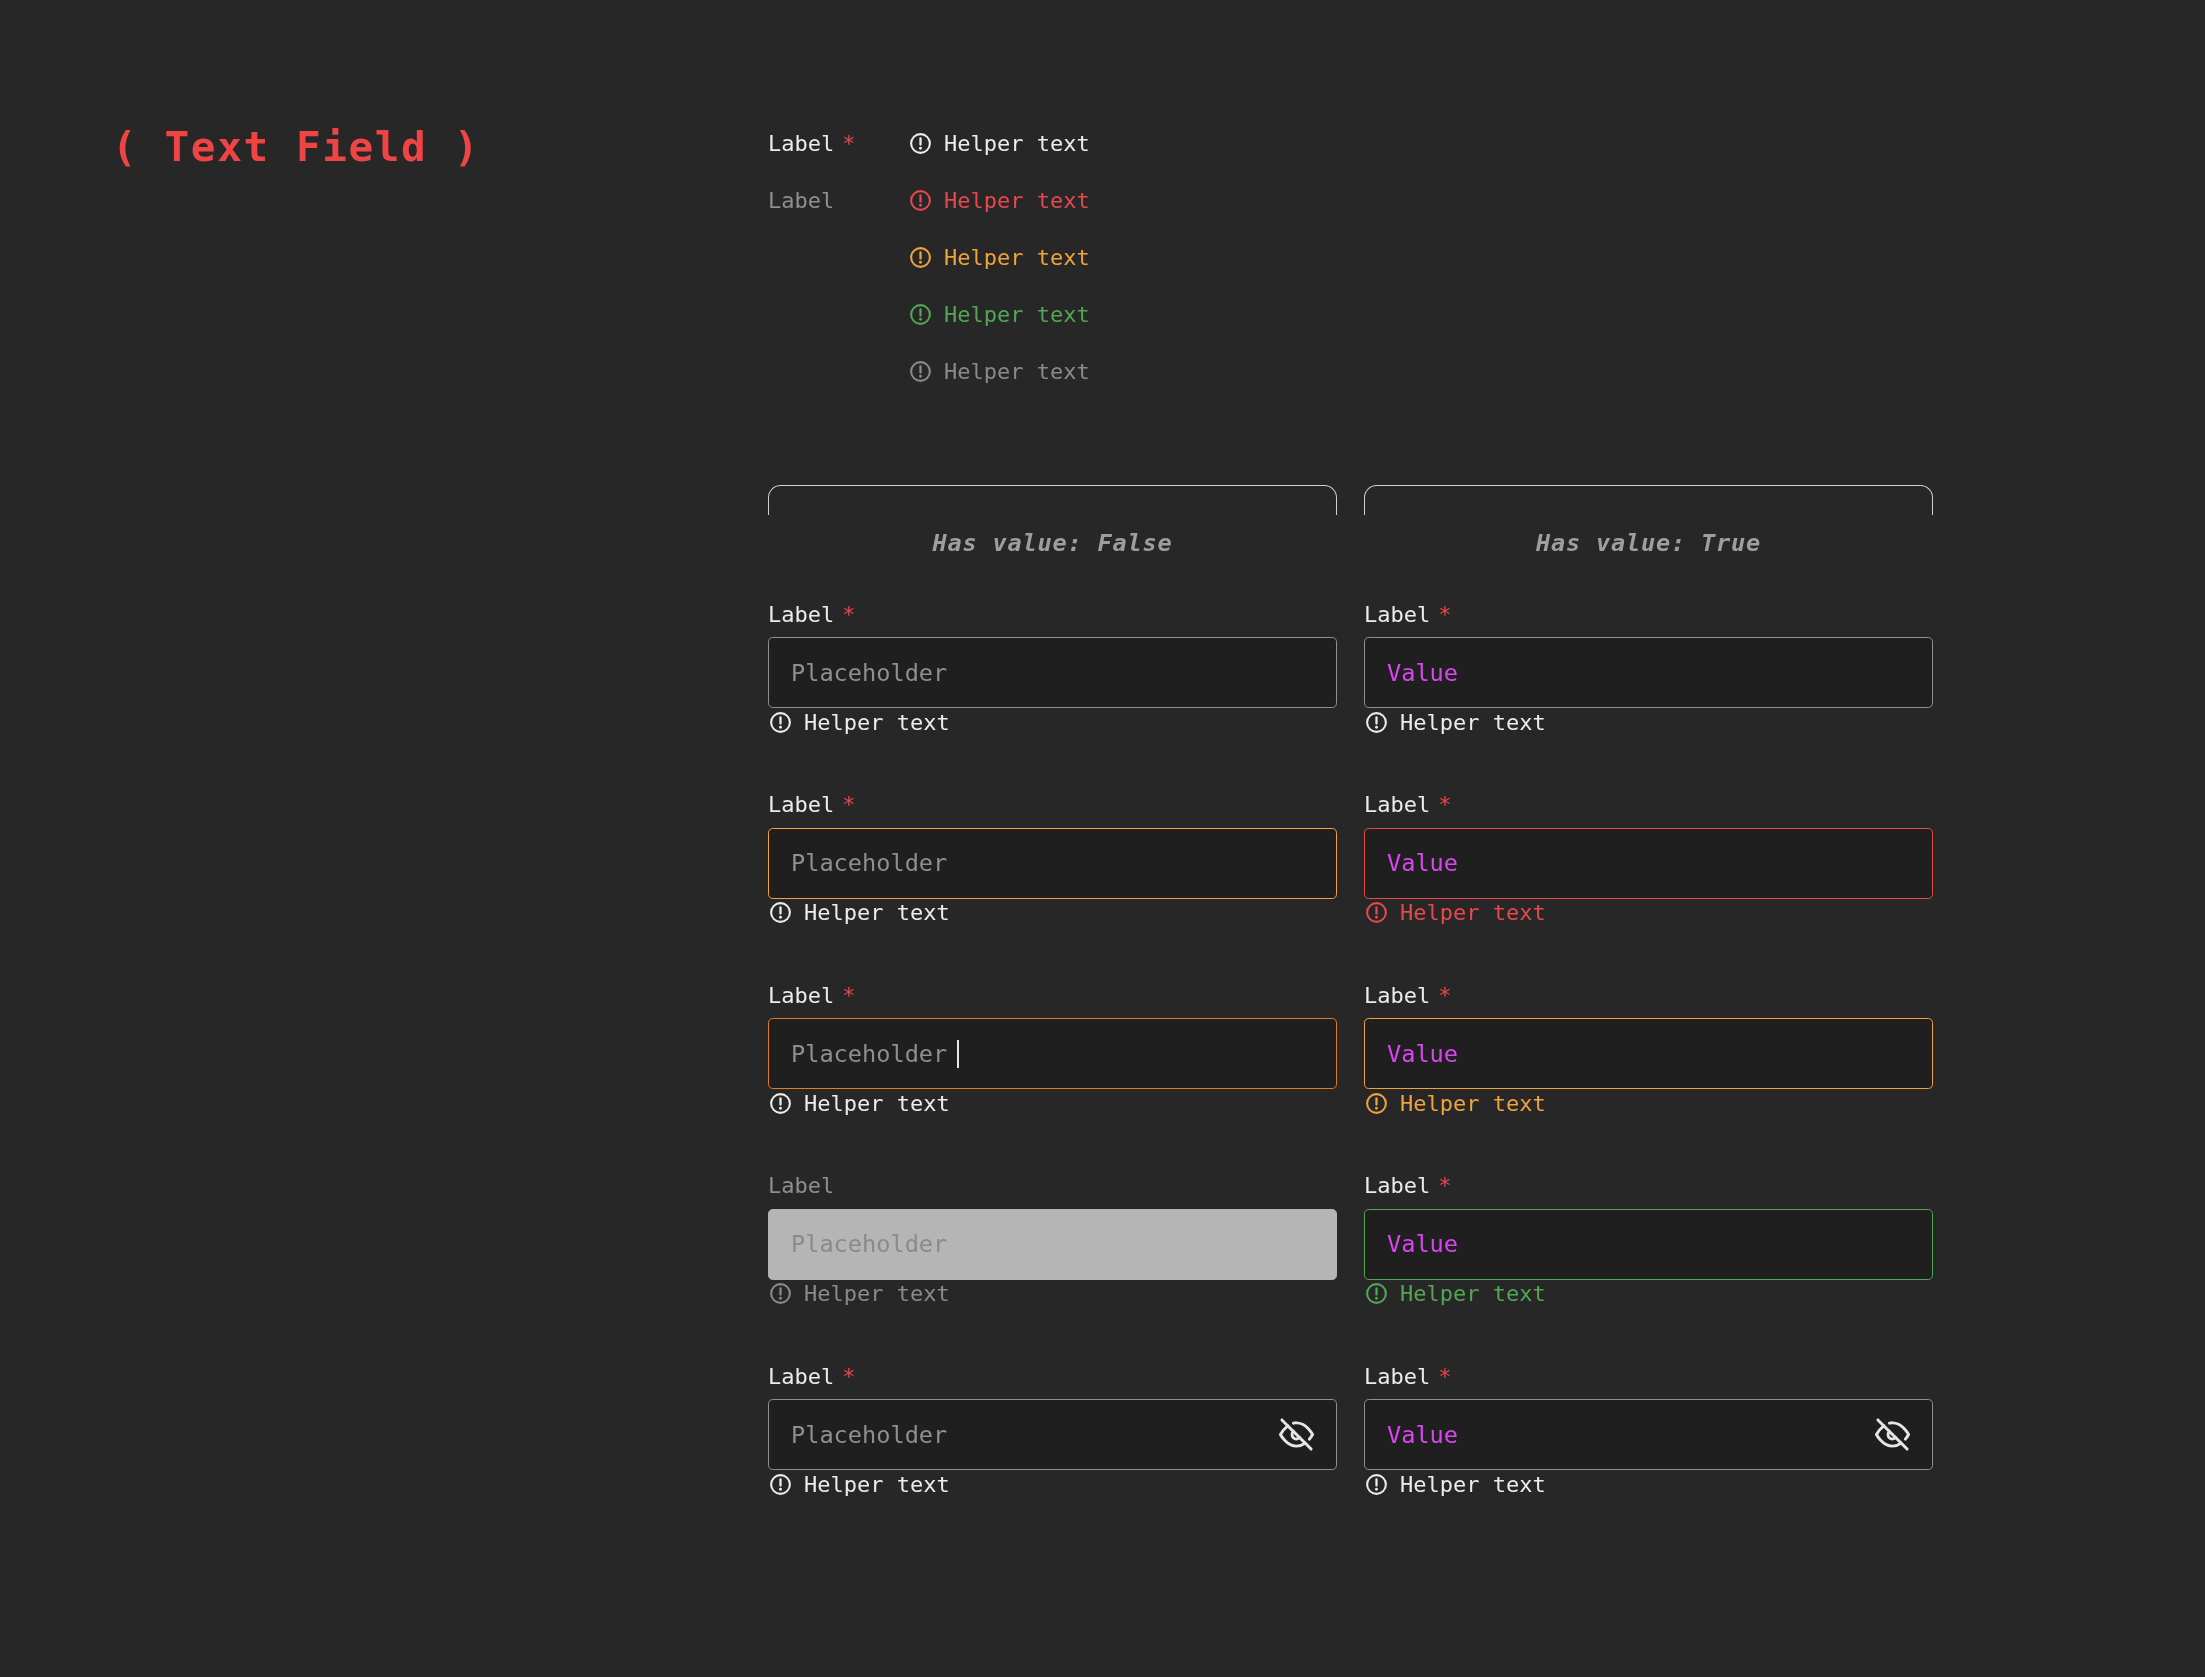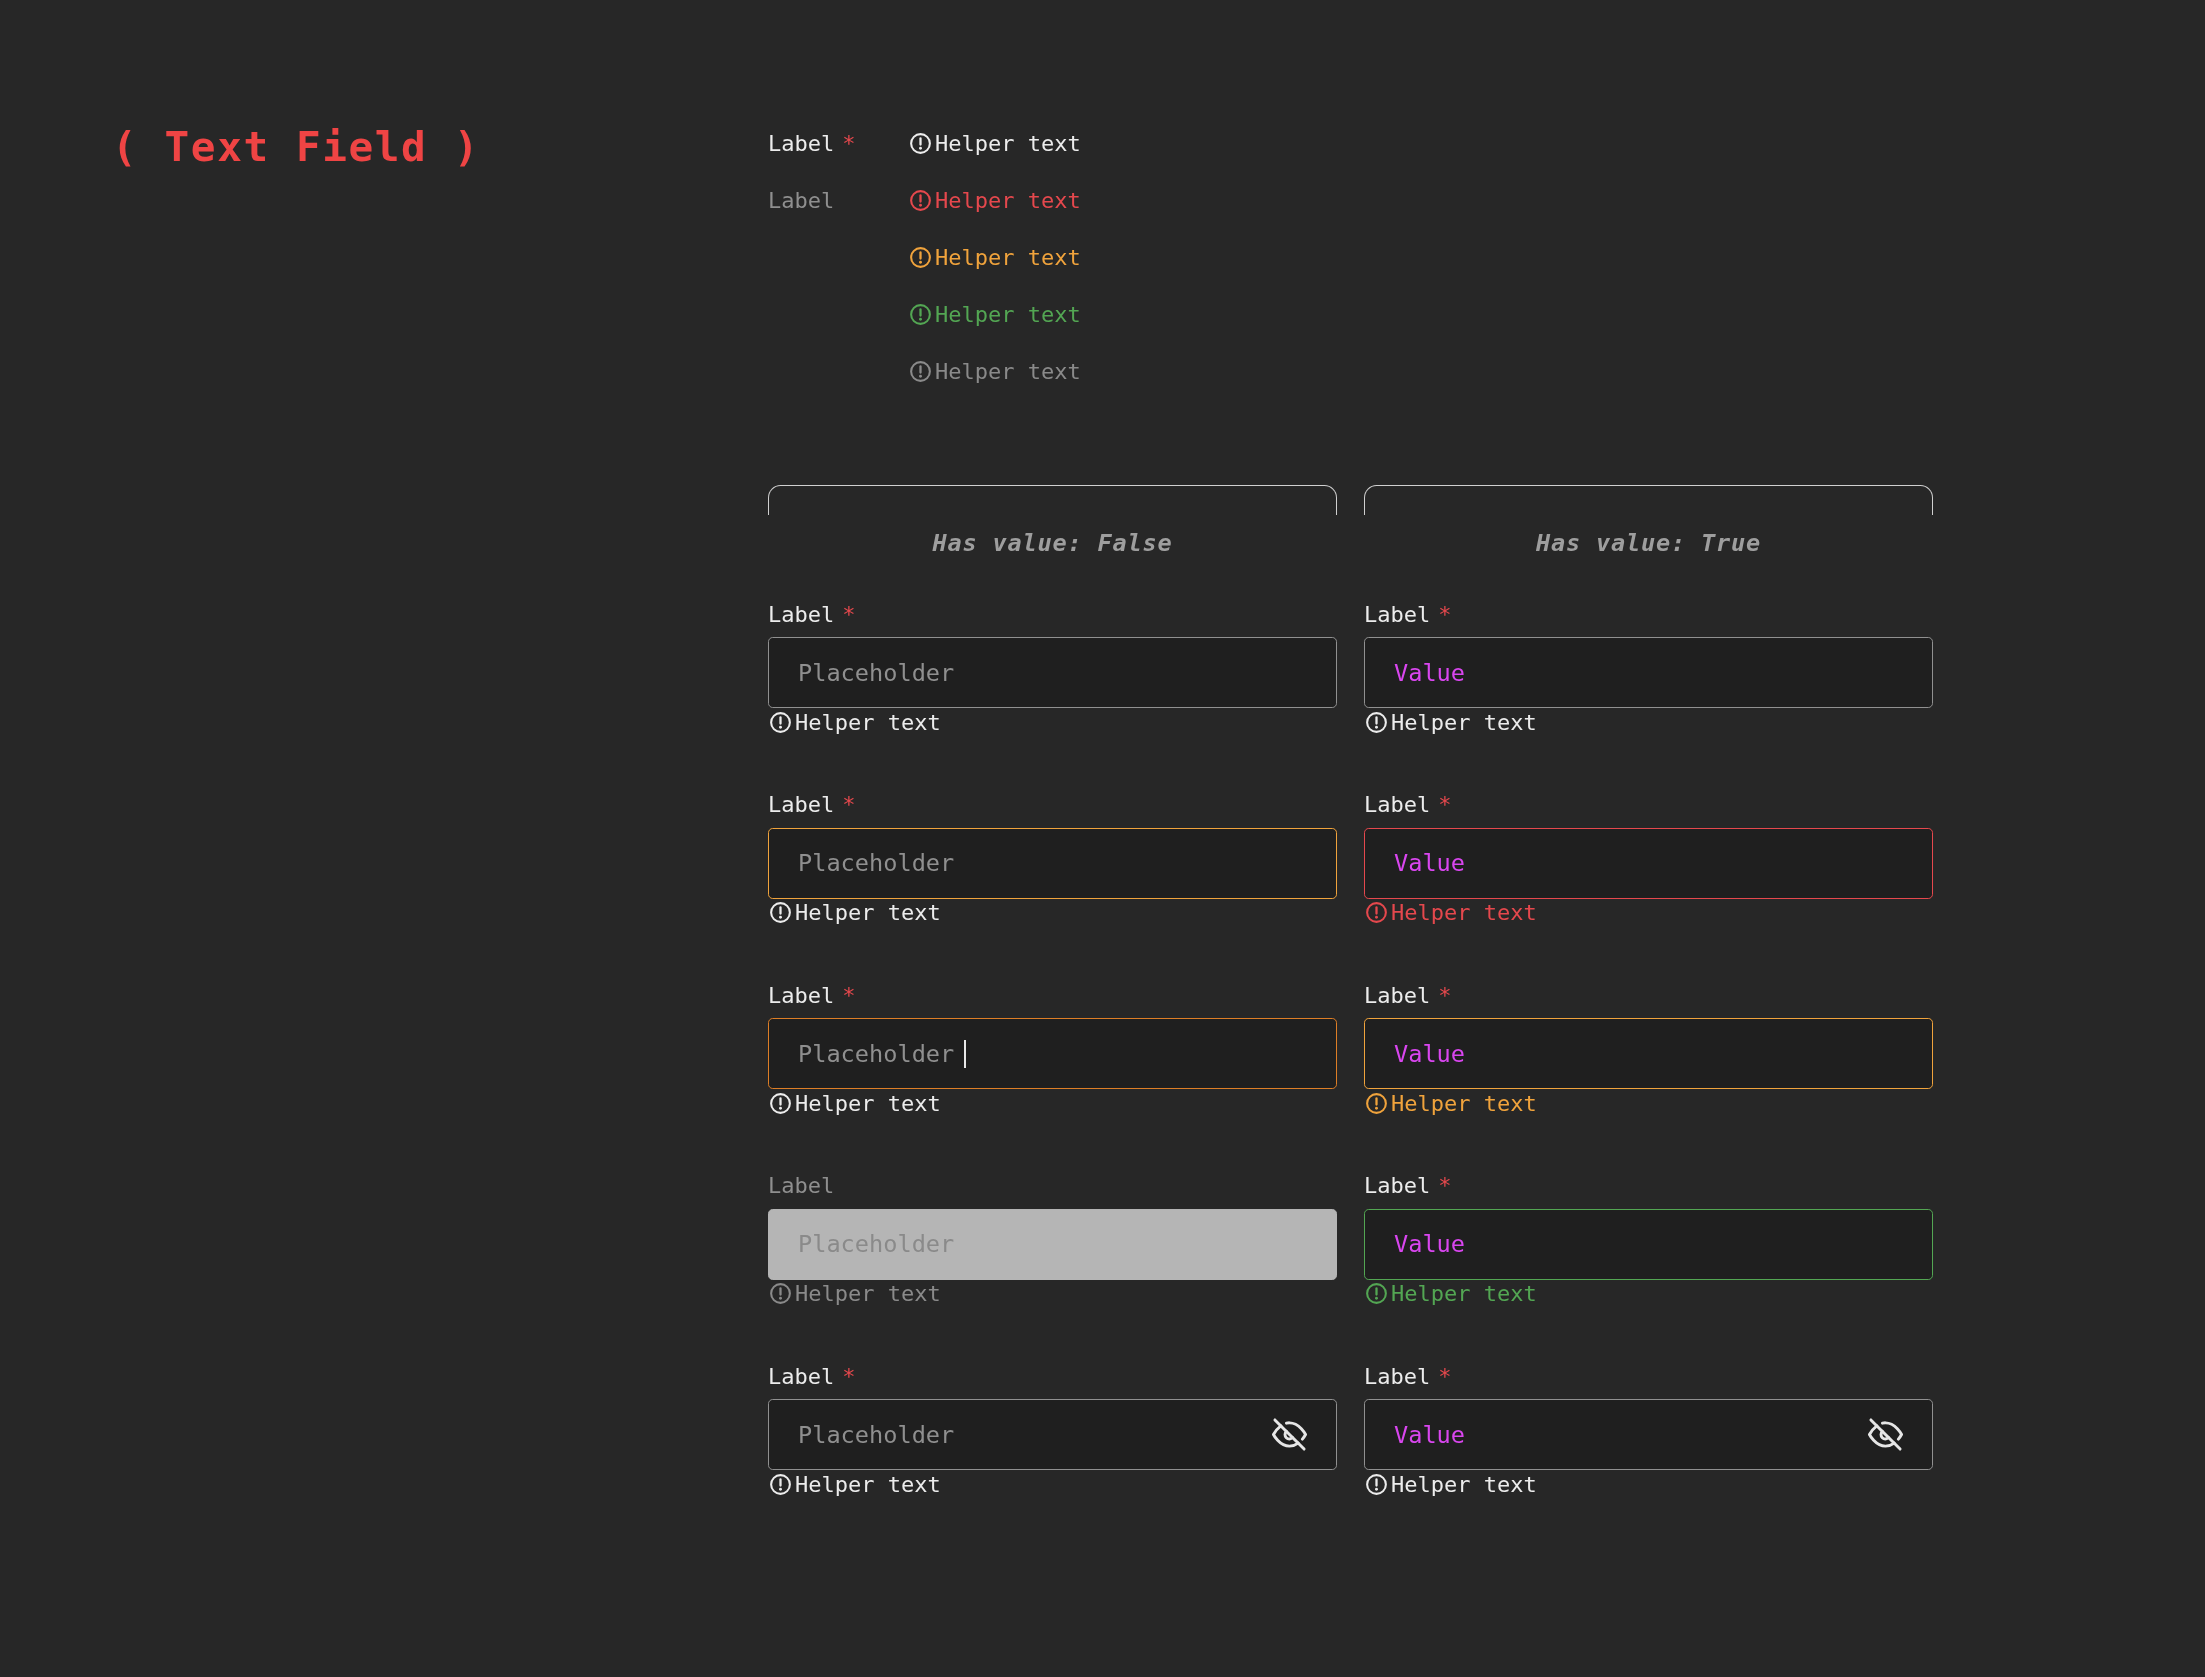--- a/index.html
+++ b/index.html
@@ -21,21 +21,21 @@
     font-size:41px; font-weight:bold; letter-spacing:1.6px; color:#ef4444;
     white-space:pre;
     margin-left:6px;
   }
   
   .legend{ position:absolute; left:768px; top:115px; }
   .legend-row{ display:flex; align-items:center; height:57px; }
   .legend-label{ width:140px; font-size:22px; display:flex; align-items:center; }
   .req{ color:var(--red); margin-left:7.9px; }
   .muted{ color:var(--muted) !important; }
-  .helper{ display:flex; align-items:center; gap:2px; font-size:22px; height:28px; }
+  .helper{ display:flex; align-items:center; gap:11px; font-size:22px; height:28px; }
   .hicon{ width:25px; height:25px; flex:none; display:block; }
   .h-default{ color:#ececec; }
   .h-red{ color:var(--red); }
   .h-amber{ color:var(--amber); }
   .h-green{ color:var(--green); }
   .h-muted{ color:var(--disabled-text); }
   
   .panel{ position:absolute; top:485px; width:569px; }
   .panel-left{ left:768px; }
   .panel-right{ left:1364px; }
@@ -46,21 +46,21 @@
   .panel-title{
     margin-top:12.6px; text-align:center; font-size:23.6px; font-weight:bold;
     color:#9e9e9e; letter-spacing:0.8px; height:30px; line-height:30px;font-style:italic;
   }
   .fields{ margin-top:43px; }
   .field{ margin-bottom:55px; }
   .field-label{ font-size:22px; color:var(--text); height:27px; display:flex; align-items:center; margin-bottom:9.5px; }
   .input{
     height:71px; border:1.6px solid var(--border); border-radius:4.7px;
     background:var(--surface); display:flex; align-items:center;
-    justify-content:space-between; padding:0 29px; font-size:23.6px;
+    justify-content:space-between; padding:0 22px; font-size:23.6px;
   }
   .itext{ color:#d946ef; display:flex; align-items:center; }
   .ph{ color:var(--muted); }
   .b-amber{ border-color:var(--amber); }
   .b-orange{ border-color:var(--orange); }
   .b-red{ border-color:var(--red); }
   .b-green{ border-color:var(--green); }
   .b-disabled{ background:var(--disabled-bg); border-color:var(--disabled-bg); }
   .b-disabled .ph{ color:var(--disabled-text); }
   .caret{ display:inline-block; width:2.4px; height:28px; background:#e8e8e8; margin-left:9.5px; }

